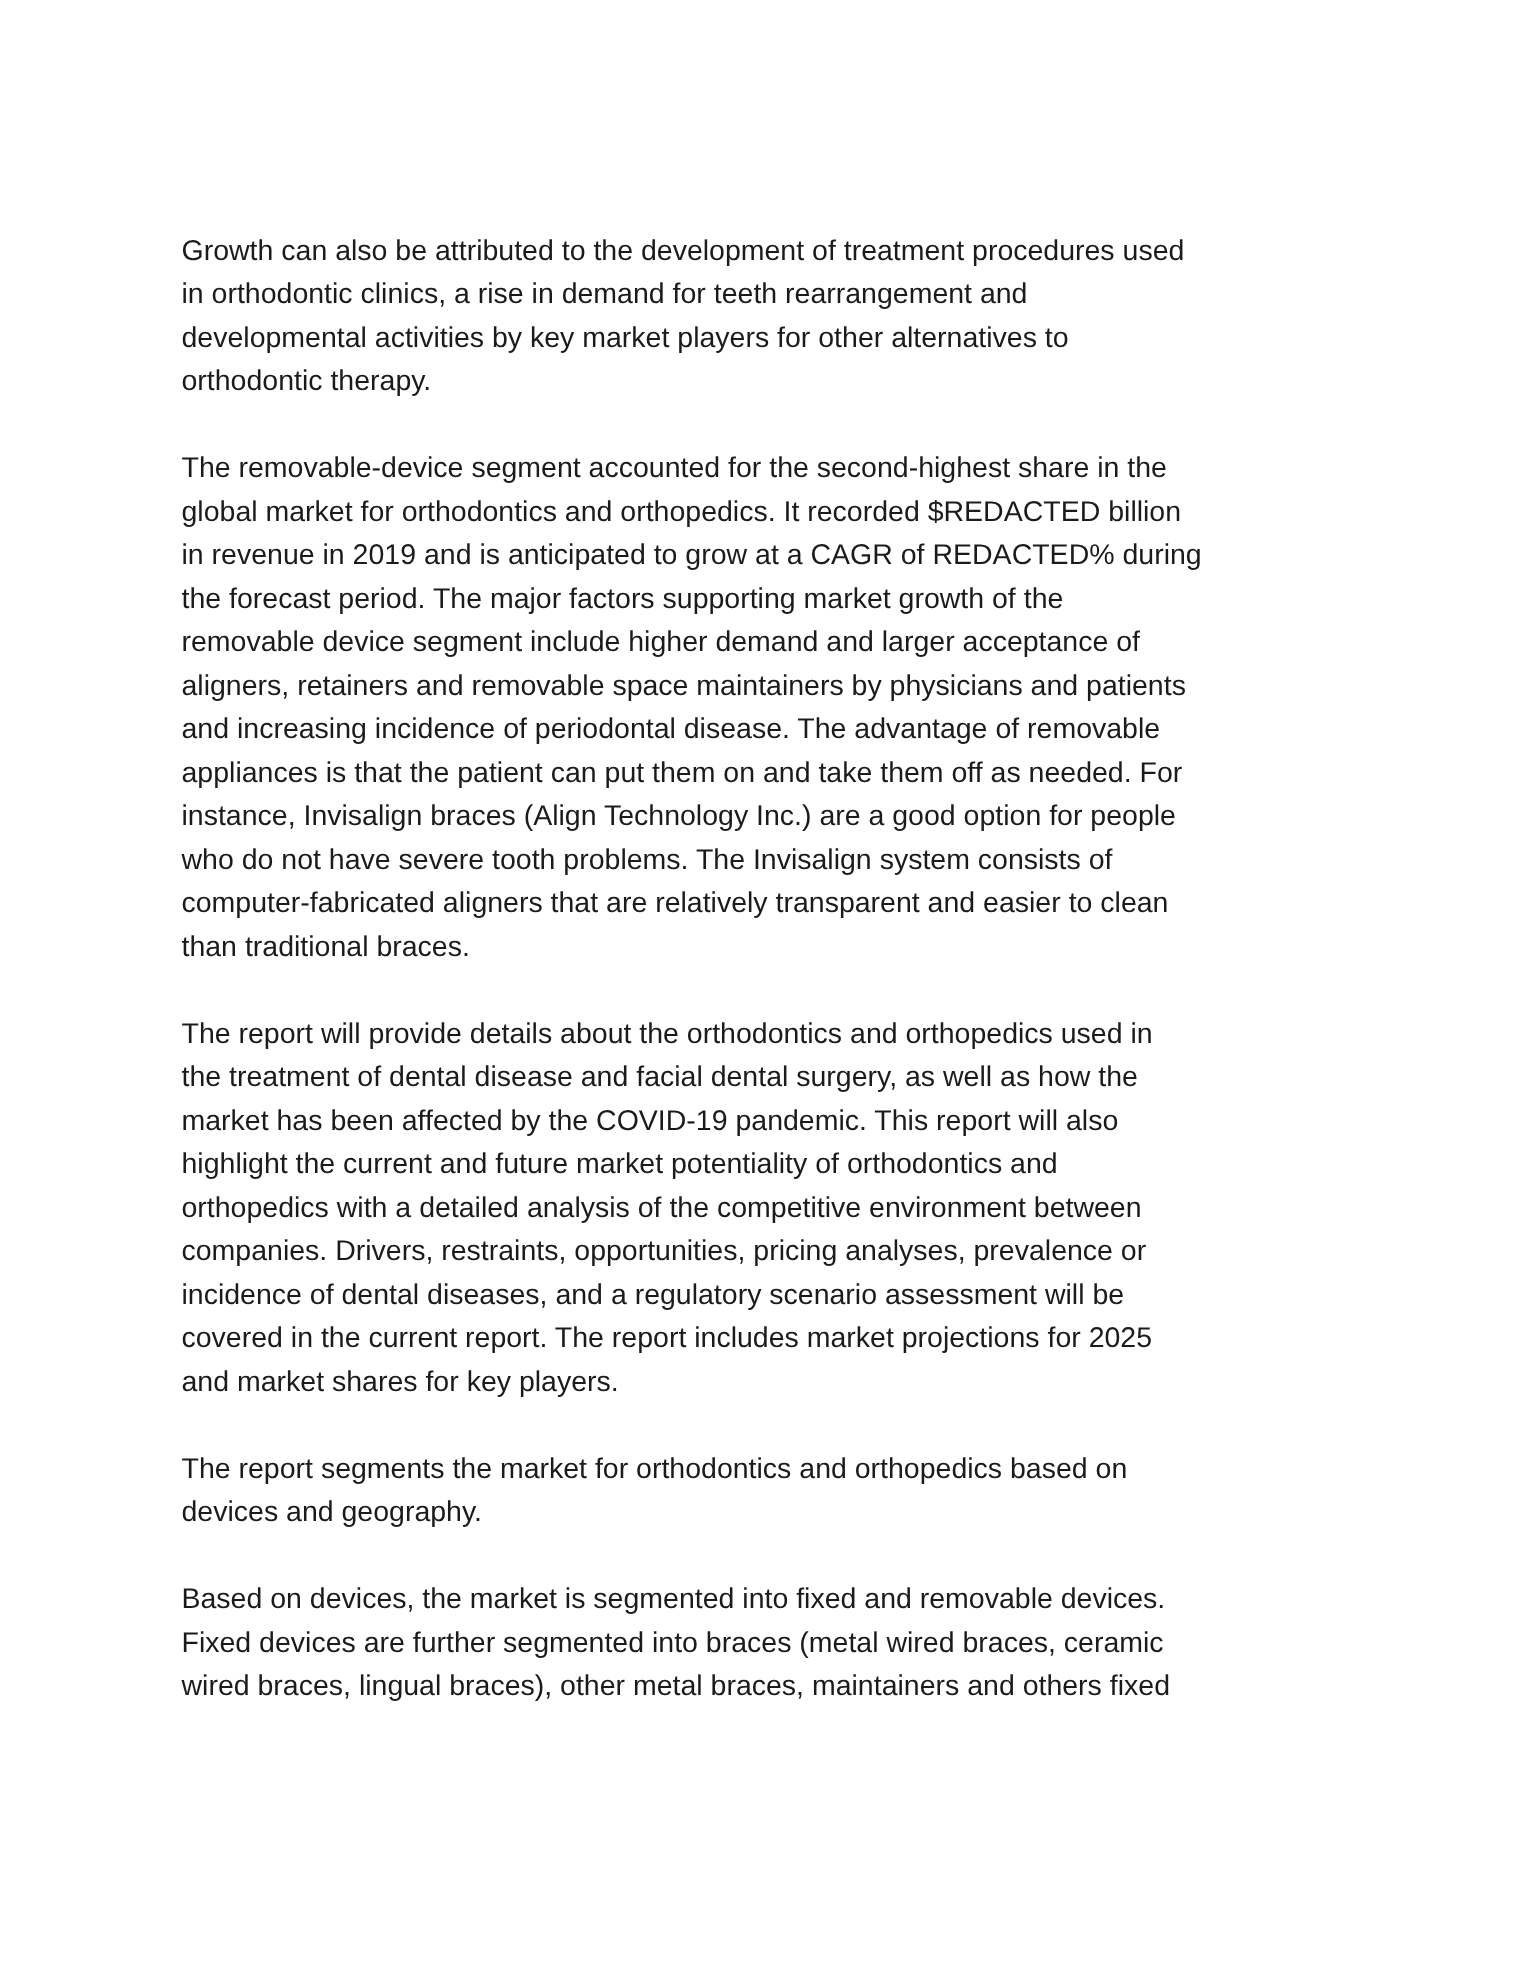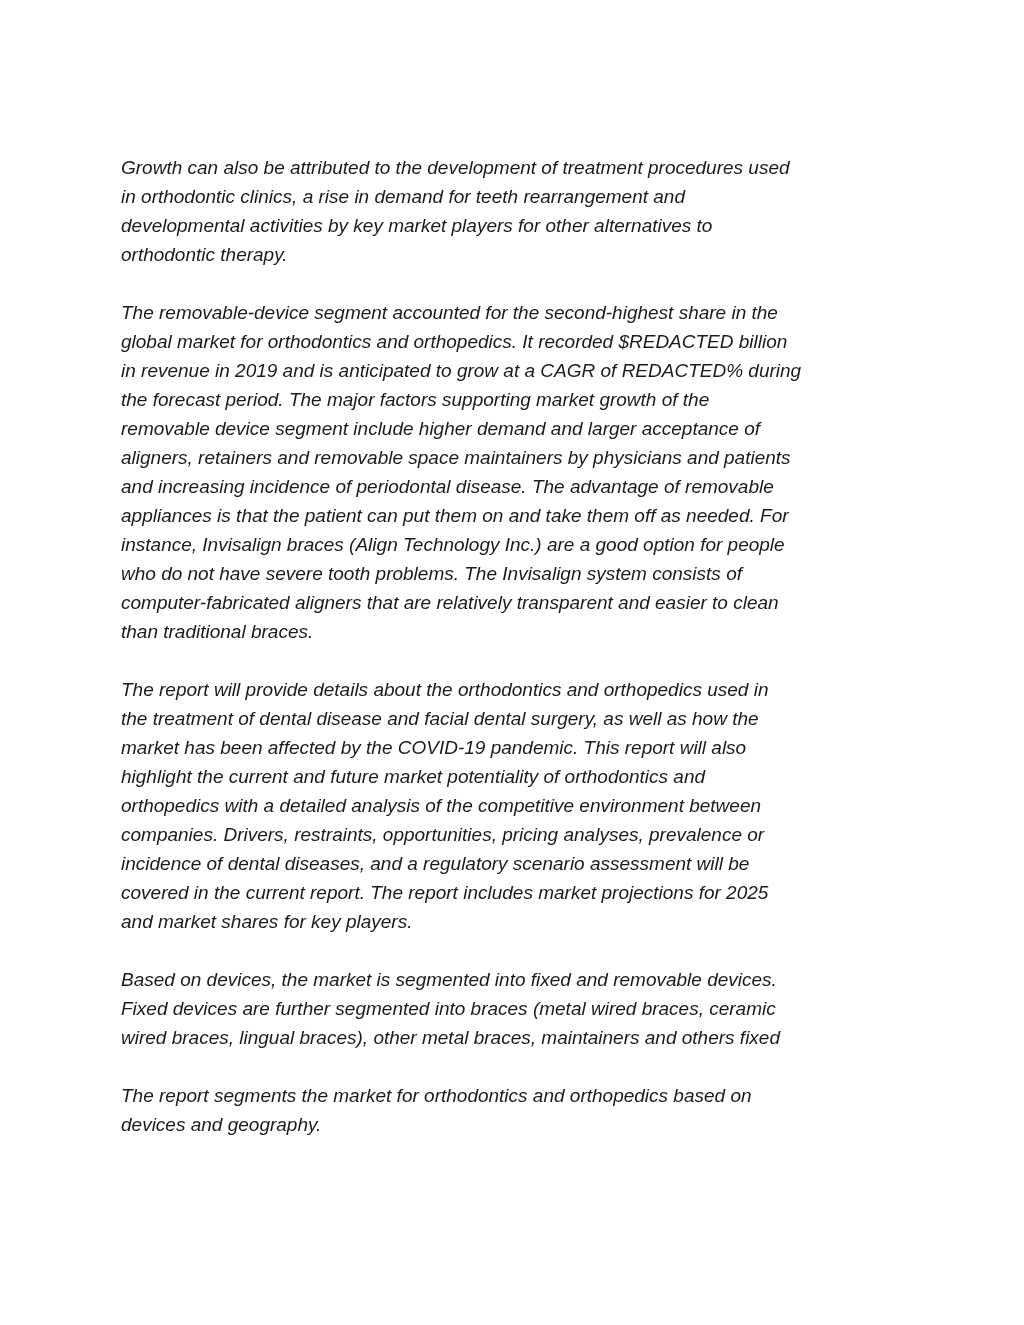--- a/index.html
+++ b/index.html
@@ -25,21 +25,20 @@
     top: 153px;
     width: 800px;
     color: #1b1b1b;
     font-size: 19px;
     line-height: 29px;
     letter-spacing: 0;
   }
   .doc-block {
     white-space: pre-line;   
     margin: 0 0 29px 0;
-    font-style: italic;
   }
   .doc-heading {
     font-weight: bold;
   }
   .doc-block:last-child {
     margin-bottom: 0;
   }
 </style>
 </head>
 <body>
@@ -64,19 +63,19 @@
 than traditional braces.</div>
     <div class="doc-block">The report will provide details about the orthodontics and orthopedics used in
 the treatment of dental disease and facial dental surgery, as well as how the
 market has been affected by the COVID-19 pandemic. This report will also
 highlight the current and future market potentiality of orthodontics and
 orthopedics with a detailed analysis of the competitive environment between
 companies. Drivers, restraints, opportunities, pricing analyses, prevalence or
 incidence of dental diseases, and a regulatory scenario assessment will be
 covered in the current report. The report includes market projections for 2025
 and market shares for key players.</div>
+    <div class="doc-block">The report segments the market for orthodontics and orthopedics based on
+devices and geography.</div>
     <div class="doc-block">Based on devices, the market is segmented into fixed and removable devices.
 Fixed devices are further segmented into braces (metal wired braces, ceramic
 wired braces, lingual braces), other metal braces, maintainers and others fixed</div>
-    <div class="doc-block">The report segments the market for orthodontics and orthopedics based on
-devices and geography.</div>
   </div>
 </div>
 
 </body></html>

